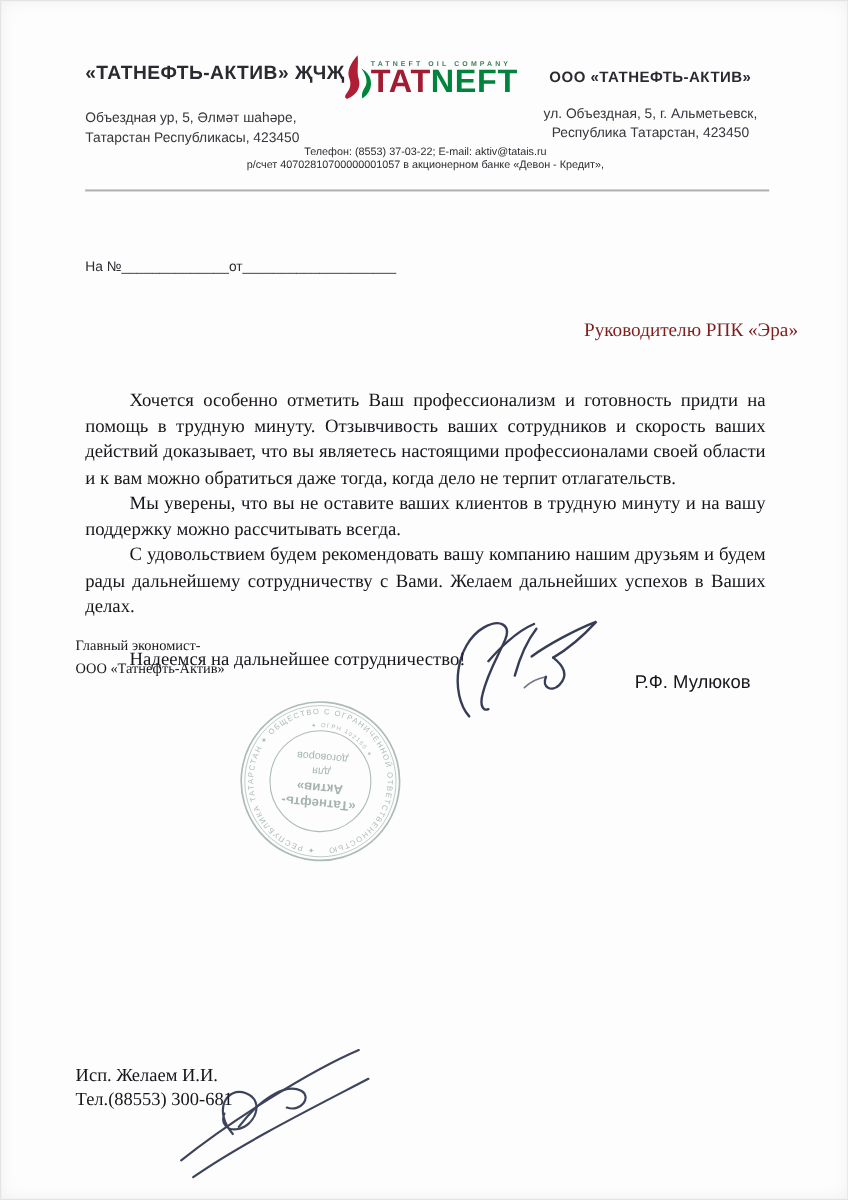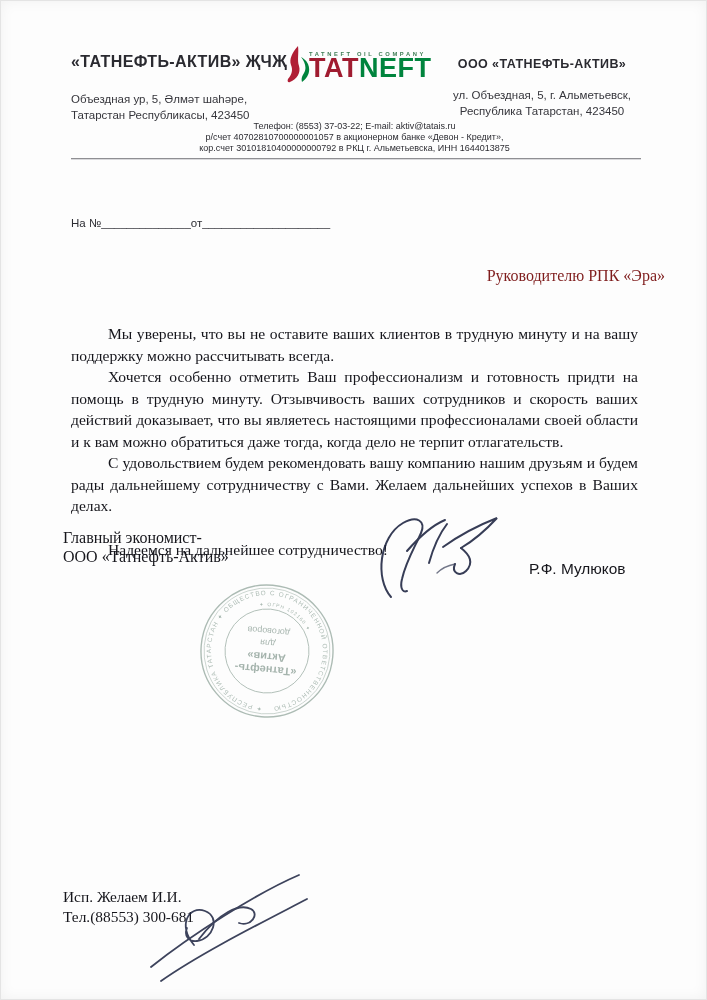--- a/index.html
+++ b/index.html
@@ -50,21 +50,21 @@
 
   
   .body-text { position:absolute; left:70px; top:322px; width:567px;
                font-family:"Liberation Serif", serif; font-size:15.6px;
                line-height:21.5px; text-align:justify; color:#16161c; }
   .body-text p { text-indent:37px; margin:0; }
   .body-text p.closing { margin-top:22px; text-align:left; }
 
   
   .sig-titles { position:absolute; left:62px; top:528px;
-                font-family:"Liberation Serif", serif; font-size:16px;
+                font-family:"Liberation Serif", serif; font-size:12px;
                 line-height:18.5px; color:#16161c; }
   .sig-name { position:absolute; left:528px; top:559px;
               font-family:Liberation Sans, sans-serif; font-size:15.4px; color:#16161c; }
   .sig-main { position:absolute; left:372px; top:506px; }
   .sig-bottom { position:absolute; left:138px; top:866px; }
 
   
   .stamp { position:absolute; left:196px; top:580px; width:140px; height:140px;
            transform:rotate(185deg); opacity:0.62; }
 
@@ -101,32 +101,31 @@
     <div class="company">ООО «ТАТНЕФТЬ-АКТИВ»</div>
     <div class="addr">
       <div>ул. Объездная, 5, г. Альметьевск,</div>
       <div>Республика Татарстан, 423450</div>
     </div>
   </div>
 
   <div class="contact">
     <div>Телефон: (8553) 37-03-22; E-mail: aktiv@tatais.ru</div>
     <div>р/счет 40702810700000001057 в акционерном банке «Девон - Кредит»,</div>
-    <div>кор.счет 30101810400000000792 в РКЦ г. Альметьевска, ИНН 1644013875</div>
   </div>
 
   <div class="rule"></div>
 
   <div class="na-line pre">На №______________от____________________</div>
 
   <div class="recipient">Руководителю РПК «Эра»</div>
 
   <div class="body-text">
+    <p>Хочется особенно отметить Ваш профессионализм и готовность придти на помощь в трудную минуту. Отзывчивость ваших сотрудников и скорость ваших действий доказывает, что вы являетесь настоящими профессионалами своей области и к вам можно обратиться даже тогда, когда дело не терпит отлагательств.</p>
     <p>Мы уверены, что вы не оставите ваших клиентов в трудную минуту и на вашу поддержку можно рассчитывать всегда.</p>
-    <p>Хочется особенно отметить Ваш профессионализм и готовность придти на помощь в трудную минуту. Отзывчивость ваших сотрудников и скорость ваших действий доказывает, что вы являетесь настоящими профессионалами своей области и к вам можно обратиться даже тогда, когда дело не терпит отлагательств.</p>
     <p>С удовольствием будем рекомендовать вашу компанию нашим друзьям и будем рады дальнейшему сотрудничеству с Вами. Желаем дальнейших успехов в Ваших делах.</p>
     <p class="closing">Надеемся на дальнейшее сотрудничество!</p>
   </div>
 
   <div class="sig-titles">
     <div>Главный экономист-</div>
     <div>ООО «Татнефть-Актив»</div>
   </div>
 
   <svg class="sig-main" width="140" height="98" viewBox="0 0 140 98">

